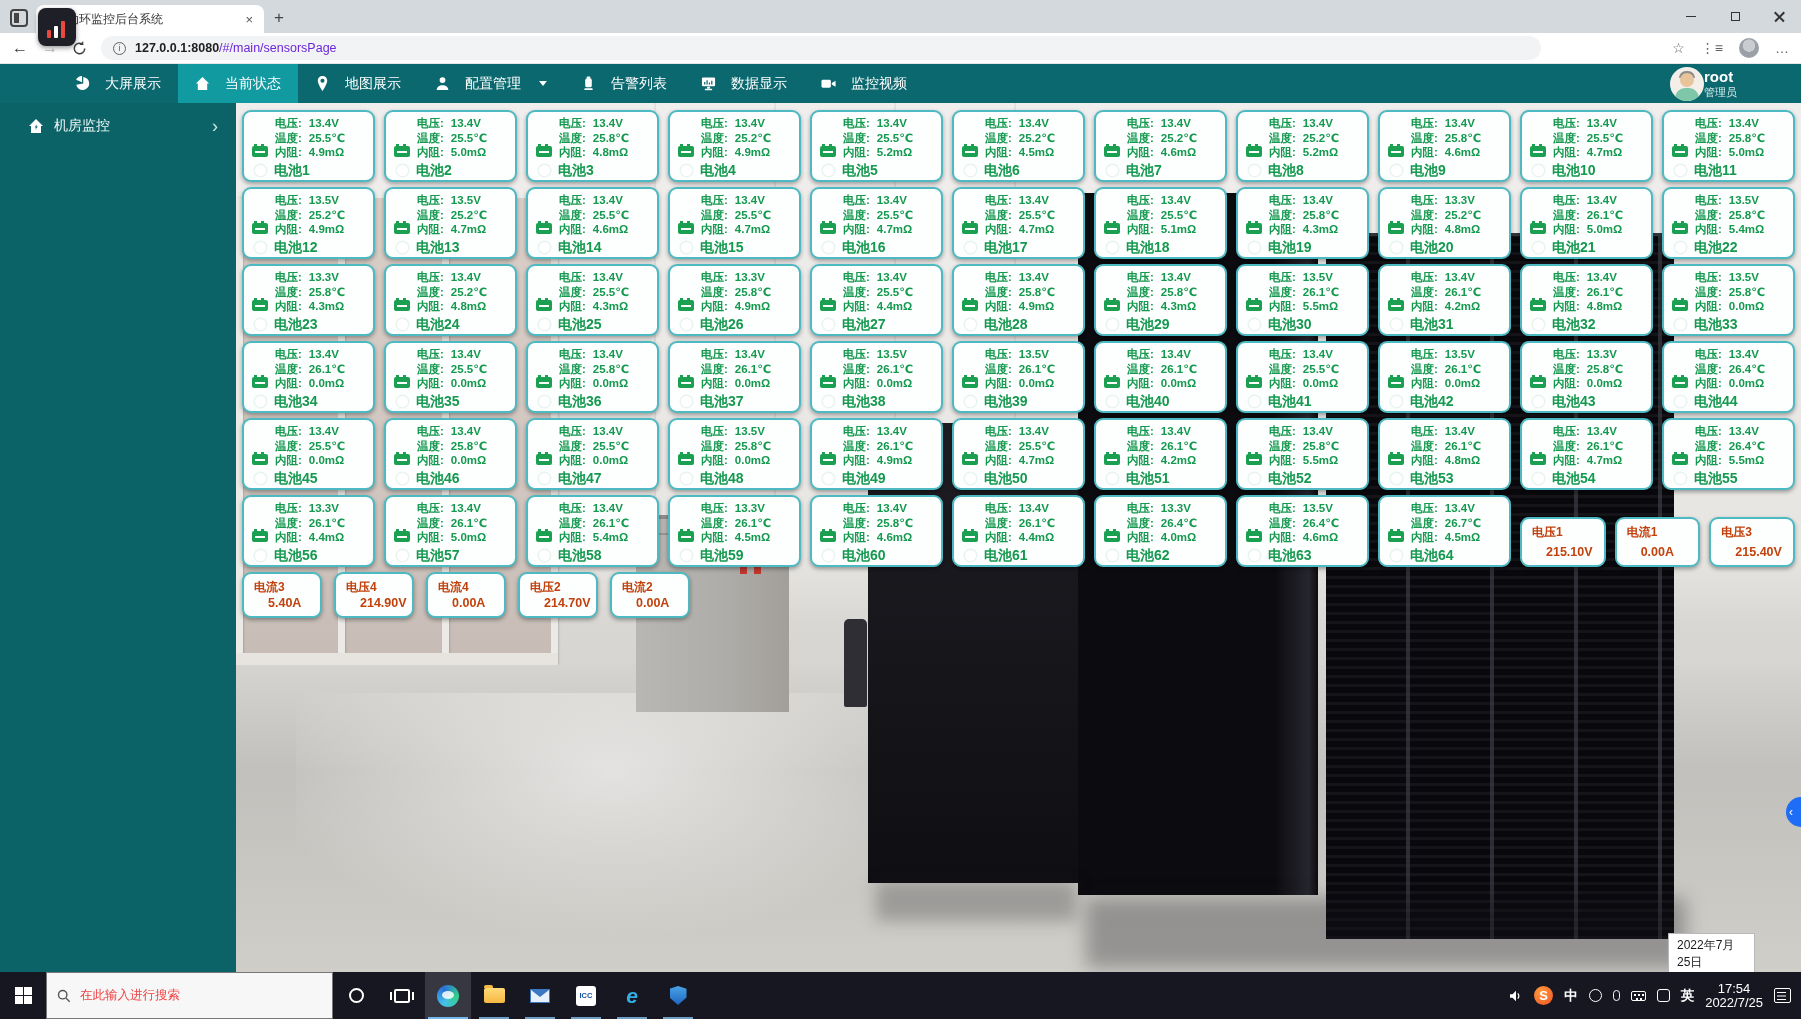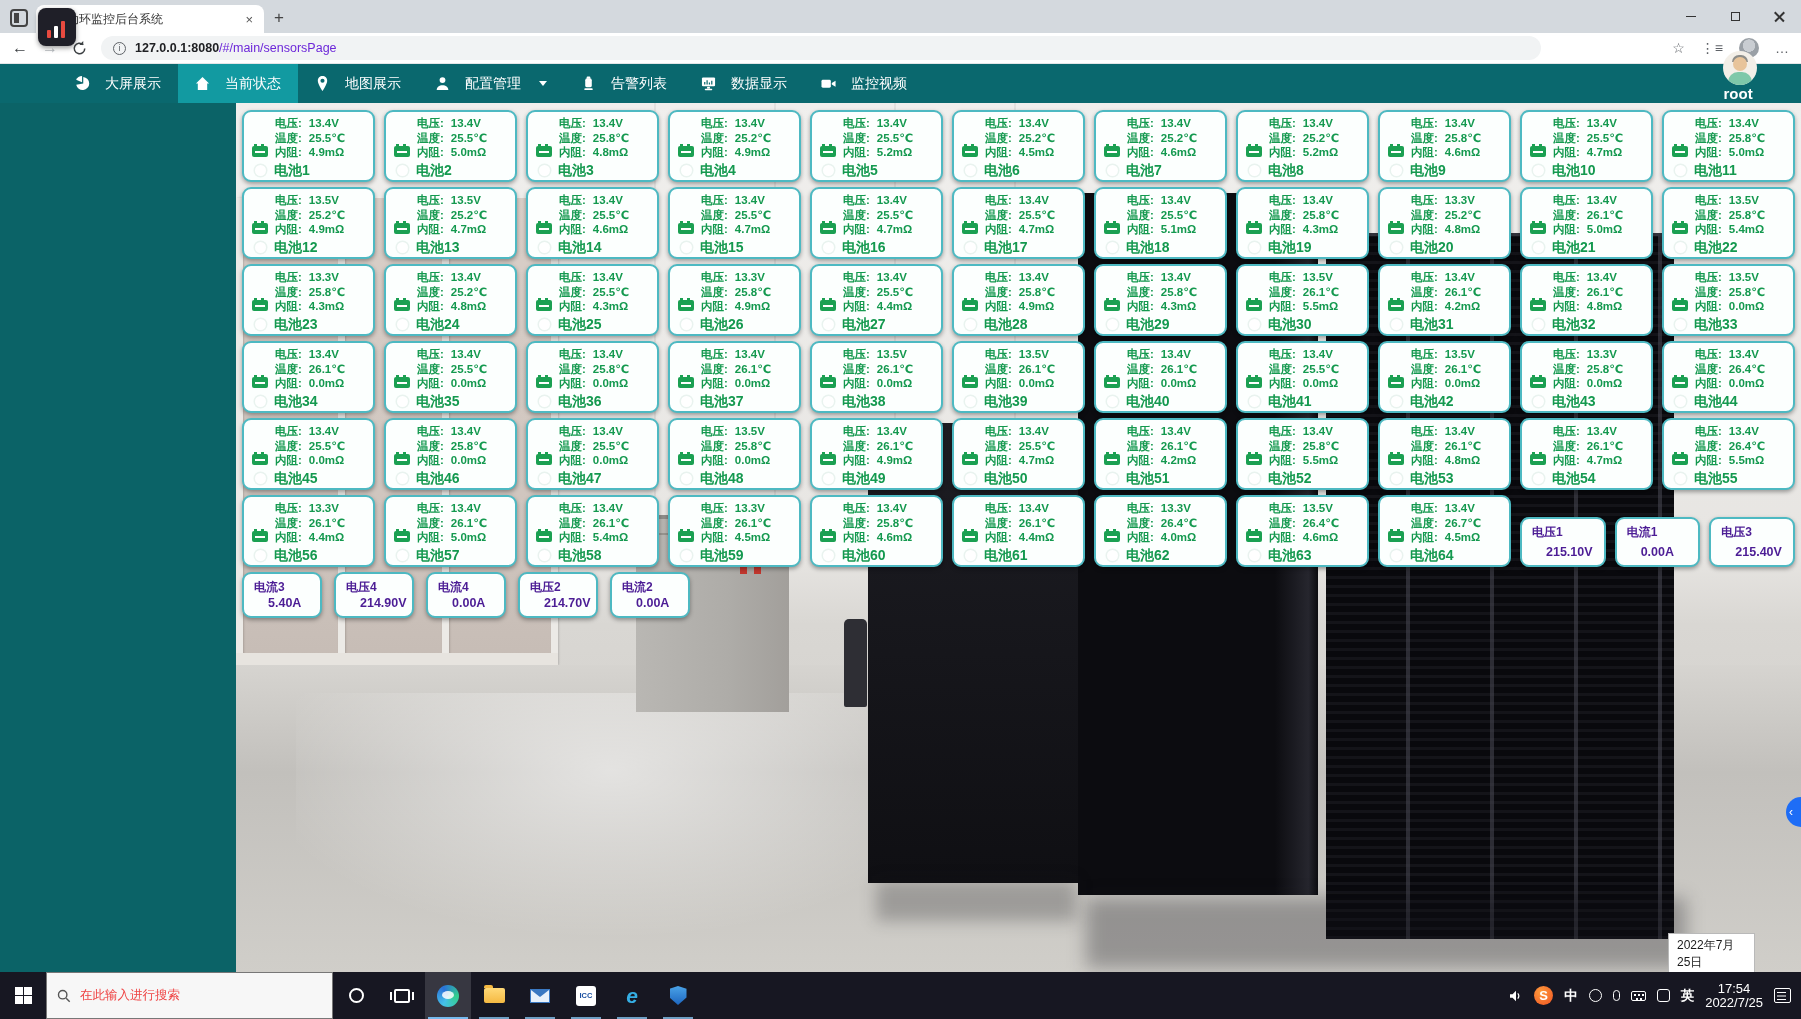--- a/index.html
+++ b/index.html
@@ -47,21 +47,21 @@
   .profile-dot { width:20px; height:20px; border-radius:50%; background:radial-gradient(circle at 50% 38%, #c9cdd2 38%, #9aa0a6 40%, #9aa0a6); }
 
   
   #navbar { position:absolute; left:0; top:64px; width:100%; height:39px; background:#0a686e; display:flex; align-items:center; color:#fff; }
   .brand { font-size:19px; font-weight:bold; letter-spacing:1px; margin-left:32px; width:300px; }
   .nav-items { display:flex; height:100%; margin-left:58px; }
   .nav-item { display:flex; align-items:center; gap:15px; padding:0 17px; font-size:14px; height:100%; cursor:default; }
   .nav-item.active { background:#129aa1; }
   .nav-item svg { width:15px; height:15px; }
   .nav-caret { width:0; height:0; border-left:4px solid transparent; border-right:4px solid transparent; border-top:5px solid #fff; margin-left:3px; }
-  .userbox { margin-left:auto; margin-right:44px; display:flex; align-items:center; gap:0;flex-direction:column; }
+  .userbox { margin-left:auto; margin-right:64px; display:flex; align-items:center; gap:0; }
   .avatar { width:34px; height:34px; border-radius:50%; background:#f3efe8; position:relative; overflow:hidden; flex:none; }
   .avatar .head { position:absolute; left:10px; top:6px; width:14px; height:14px; border-radius:50%; background:#e8c49a; }
   .avatar .hair { position:absolute; left:9px; top:4px; width:16px; height:7px; border-radius:8px 8px 0 0; background:#8d8d89; }
   .avatar .body { position:absolute; left:5px; top:21px; width:24px; height:14px; border-radius:10px 10px 0 0; background:#7ec8a9; }
   .uname { font-size:15px; font-weight:bold; line-height:17px; }
   .urole { font-size:11px; color:#d8ecec; }
 
   
   #sidebar { position:absolute; left:0; top:103px; width:236px; height:869px; background:#0b6367; color:#eef7f7; }
   .side-item { height:46px; display:flex; align-items:center; gap:10px; padding:0 18px 0 28px; font-size:14px; }
@@ -107,21 +107,21 @@
   .bcard { width:133px; height:72px; flex:none; background:#fcfffe; border:2px solid #4db9c2; border-radius:9px;
     box-shadow:0 2px 4px rgba(0,0,0,.35); padding-top:4px; position:relative; color:#14994f; }
   .bline { display:flex; gap:7px; padding-left:31px; font-size:11.5px; font-weight:bold; line-height:14.5px; }
   .batt-icon { position:absolute; left:8px; width:16px; height:11px; background:#1ba052; border-radius:2px; margin-top:1px; }
   .batt-icon:before { content:""; position:absolute; left:2px; top:-2px; width:3px; height:2px; background:#1ba052; box-shadow:7px 0 0 #1ba052; }
   .batt-icon:after { content:""; position:absolute; left:3px; top:4.5px; width:10px; height:2px; background:#fff; }
   .bline.withicon { position:relative; }
   .bname { margin-top:2px; padding-left:30px; font-size:14px; font-weight:bold; position:relative; }
   .bname .dot { position:absolute; left:11px; top:3px; width:11px; height:11px; border-radius:50%; background:#fff; box-shadow:0 0 0 1.5px #e9f3ef; }
   .mcard { flex:1; height:50px; align-self:flex-end; background:#fcfffe; border:2px solid #4db9c2; border-radius:9px;
-    box-shadow:0 2px 4px rgba(0,0,0,.35); padding:5px 16px 0 10px; color:#4c1d95; position:relative; }
+    box-shadow:0 2px 4px rgba(0,0,0,.35); padding:5px 16px 0 10px; color:#c2410c; position:relative; }
   .mcard .mname { font-size:12px; font-weight:bold; }
   .mcard .mval { position:absolute; left:24px; bottom:6px; font-size:12.5px; font-weight:bold; }
   .small-row { margin-top:0; gap:12px; }
   .small-row .mcard { flex:none; width:80px; height:46px; align-self:flex-start; }
 
   
   #datetip { position:absolute; left:1668px; top:933px; width:87px; height:41px; background:#fff; border:1px solid #b9b9b9;
     padding:3px 8px; font-size:12px; line-height:17px; color:#1a1a1a; z-index:40; }
   #sidebtn { position:absolute; right:0; top:797px; width:15px; height:30px; background:#1e6df6; border-radius:15px 0 0 15px;
     color:#fff; font-size:12px; line-height:30px; padding-left:3px; z-index:40; }
@@ -294,20 +294,28 @@
           <span class="body"></span>
         </div>
       <div>
         <div class="uname">root</div>
         <div class="urole">管理员</div>
       </div>
     </div>
   </div>
 
   <div id="sidebar">
+    <div class="side-item">
+      <svg viewBox="0 0 16 16">
+          <path d="M8 1 1 8h2v7h10V8h2z" fill="#fff"></path>
+          <path d="M8.6 6.2 6.8 9.4h1.3l-.7 2.6 2.4-3.4H8.4z" fill="#0b6367"></path>
+        </svg>
+      <span>机房监控</span>
+      <span class="side-chev">›</span>
+    </div>
   </div>
 
   <div id="photo">
     <div class="wallseams"></div>
     <div class="glasswall">
         <i></i>
         <i></i>
         <i></i>
         <i></i>
         <span class="sill"></span>

